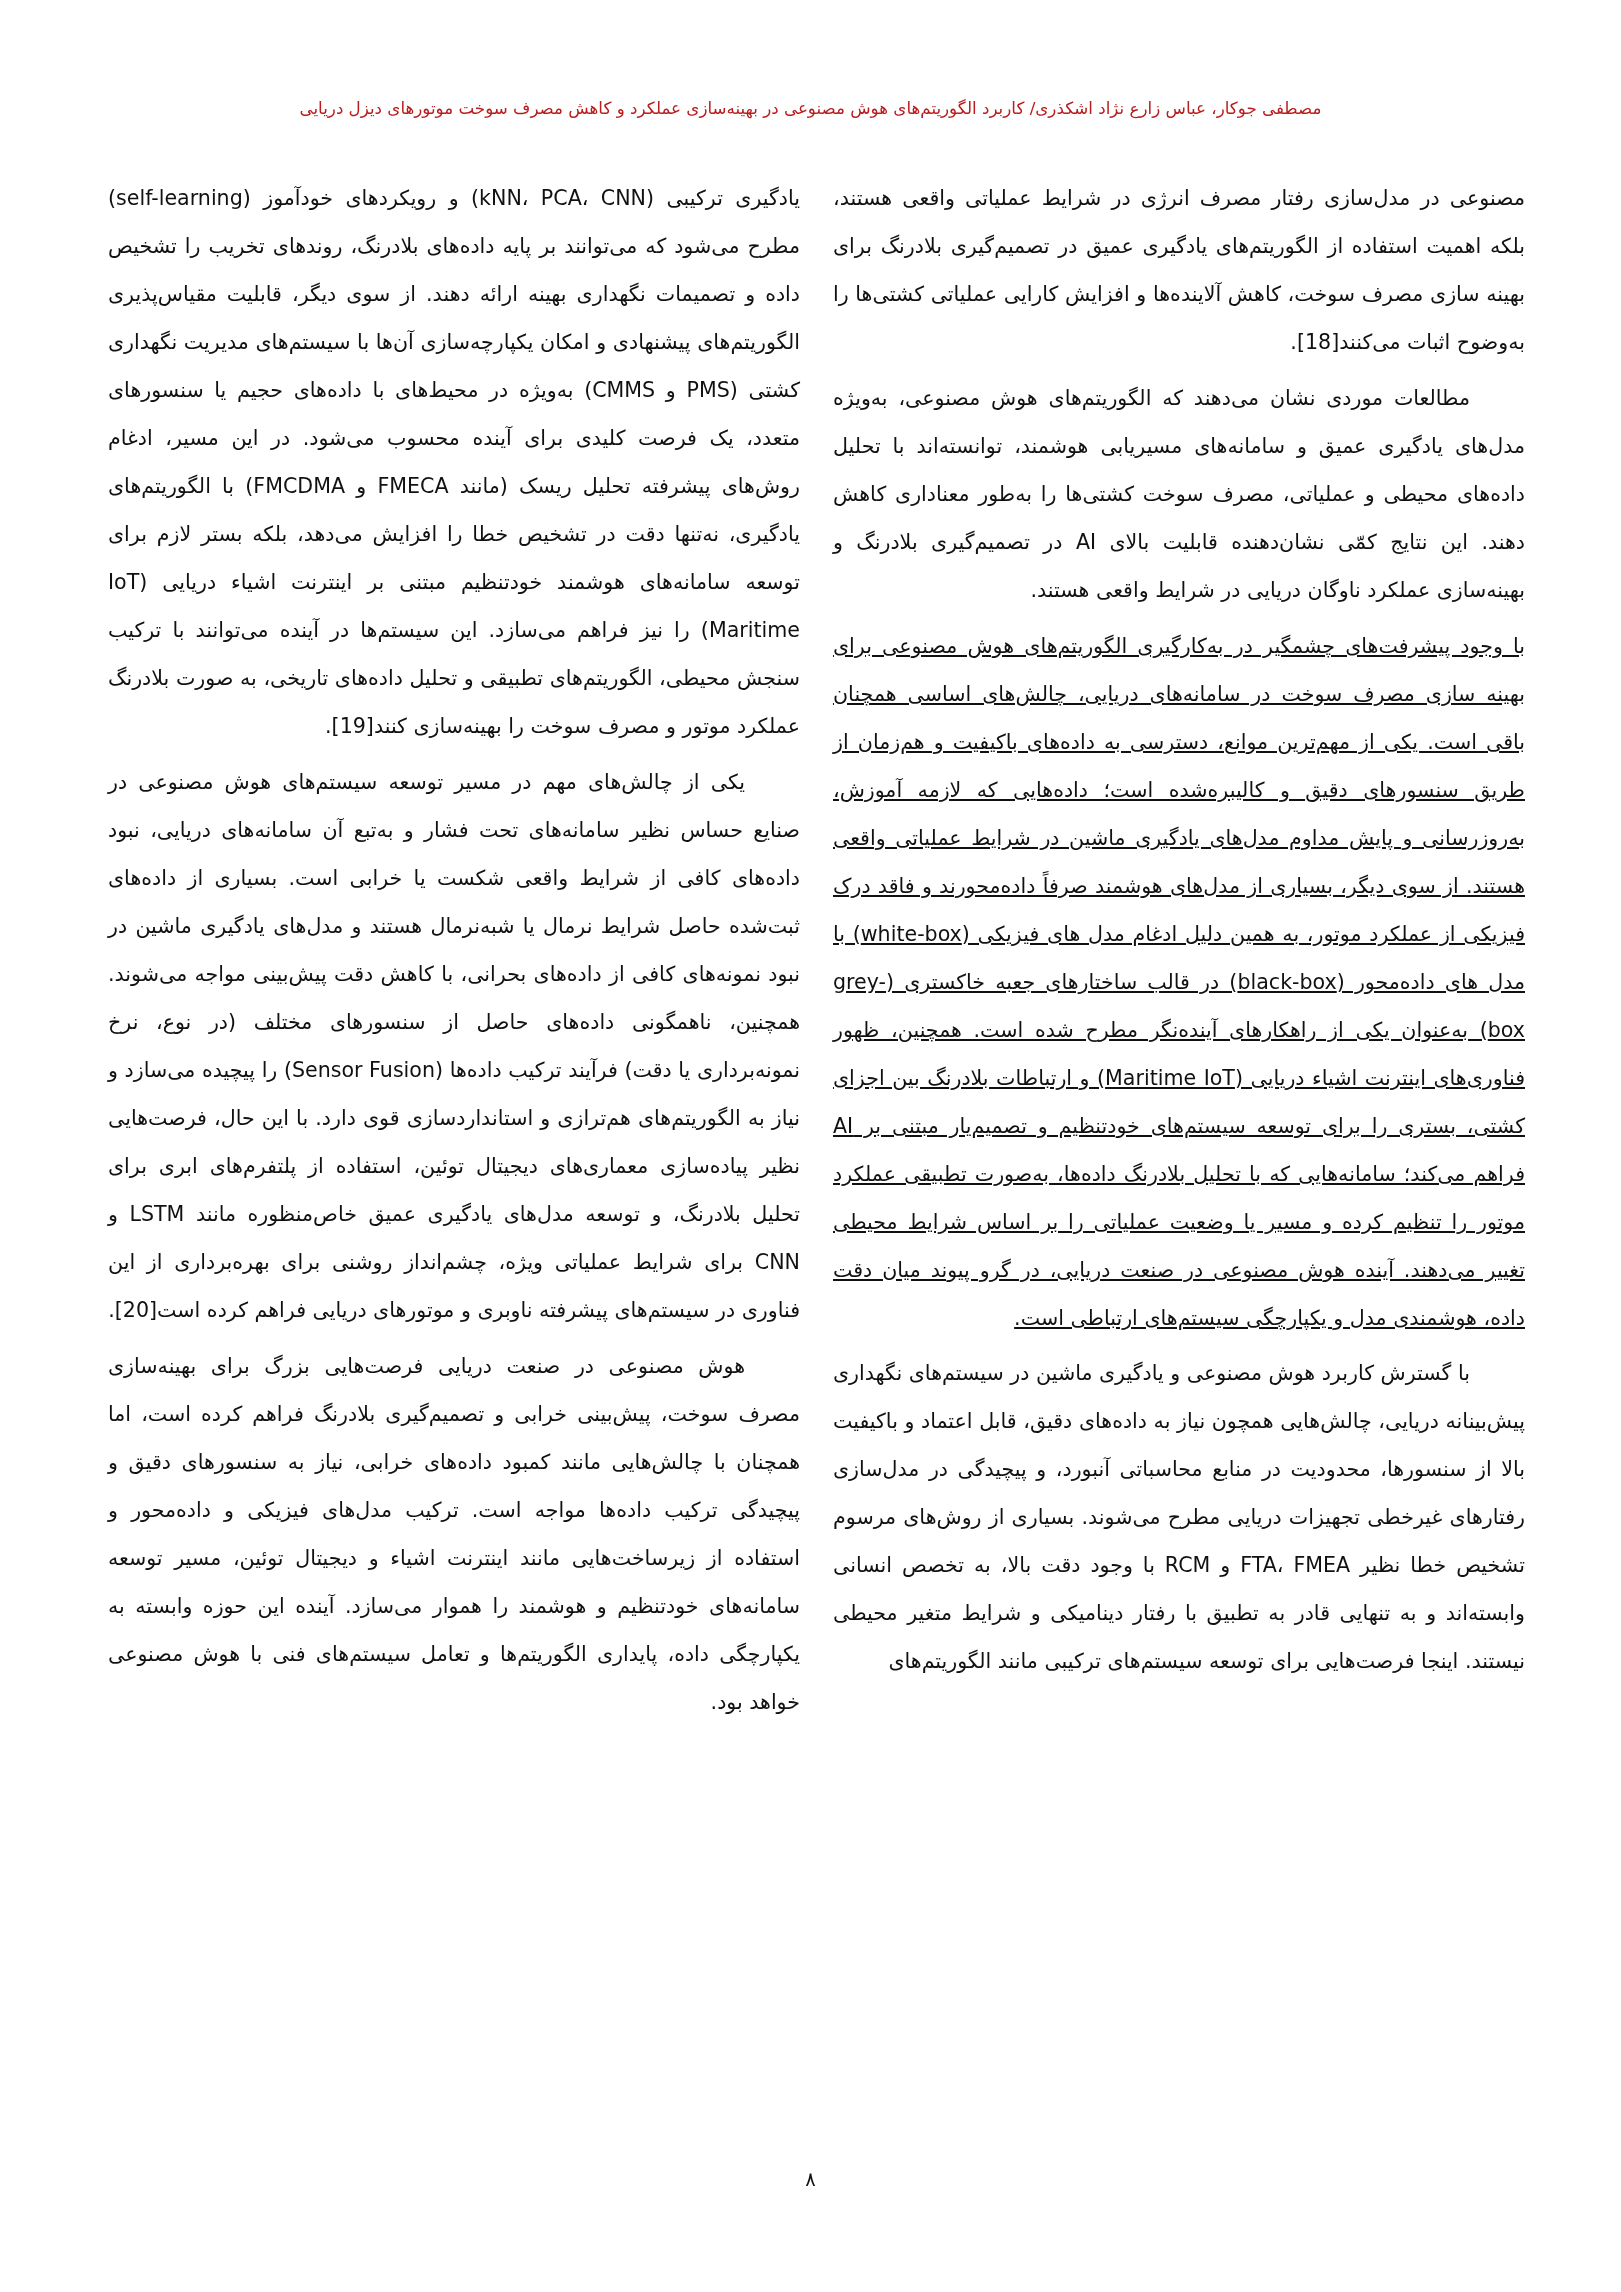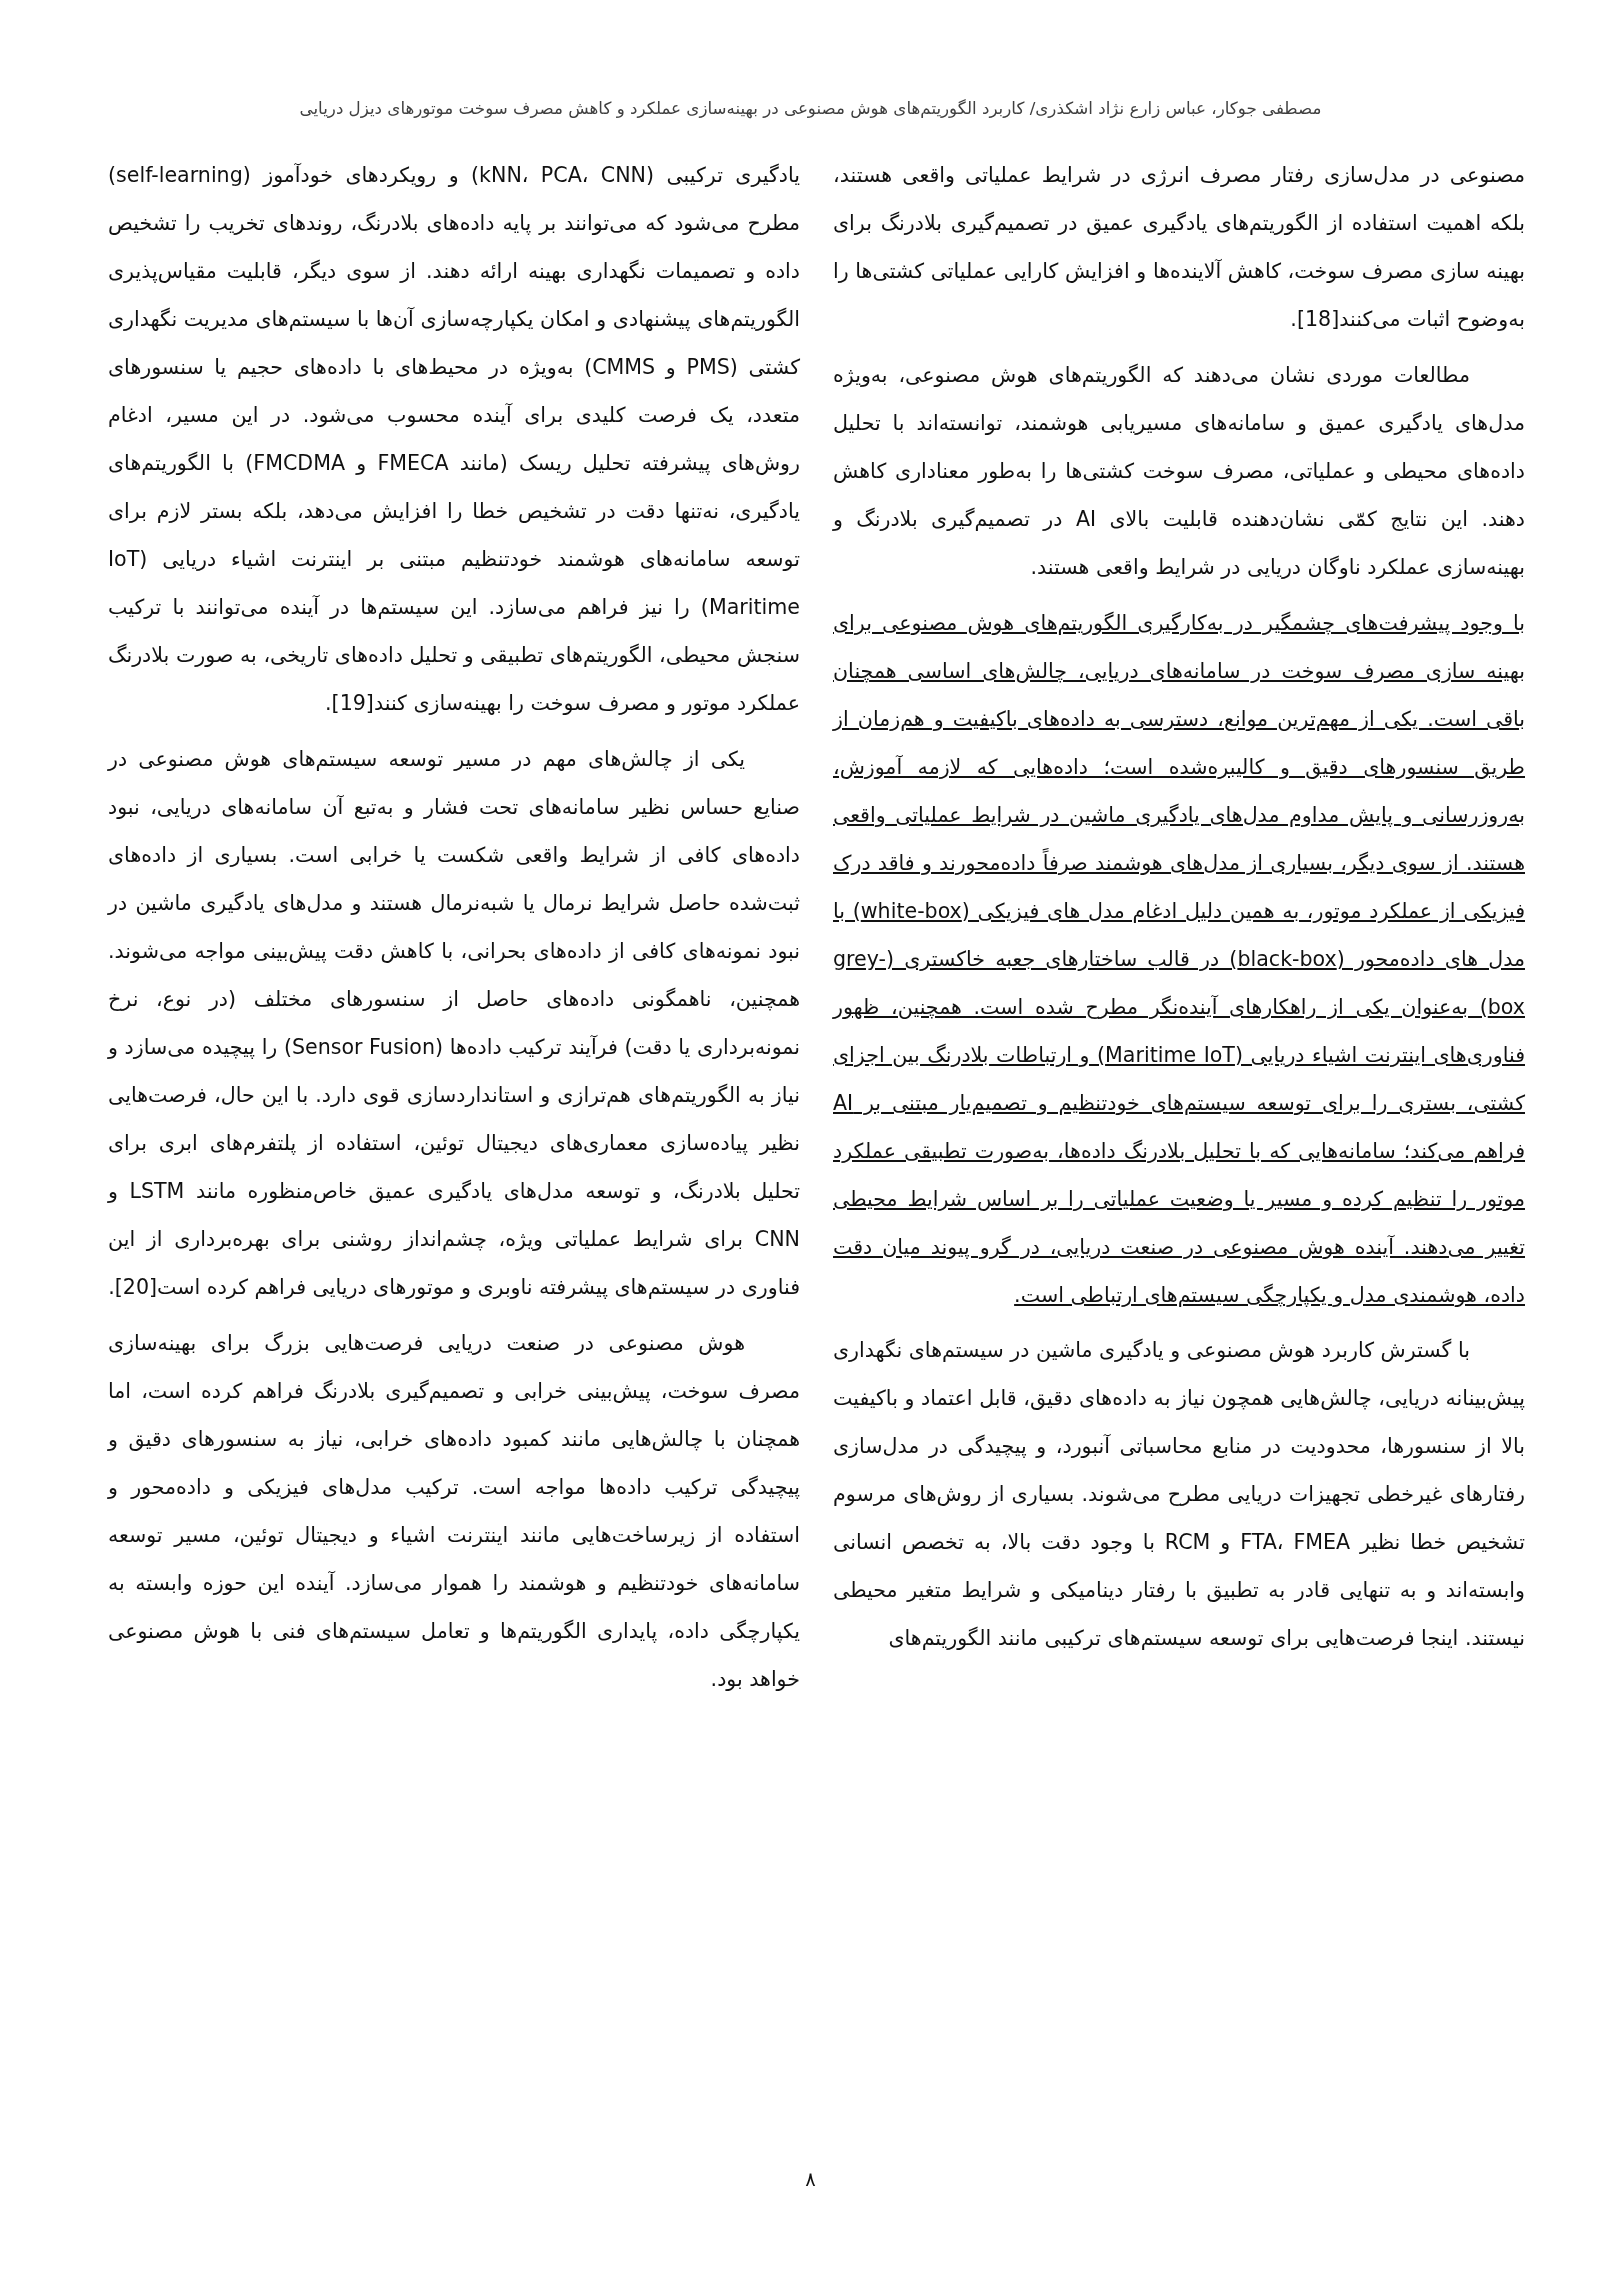--- a/index.html
+++ b/index.html
@@ -3,24 +3,24 @@
 <meta charset="utf-8">
 <style>
   html, body { margin: 0; padding: 0; background: #ffffff; }
   body {
     width: 1621px; height: 2293px; position: relative; overflow: hidden;
     font-family: "DejaVu Sans", "Liberation Sans", sans-serif;
     color: #111111;
   }
   .running-header {
     position: absolute; top: 98px; left: 98px; width: 1425px;
-    text-align: center; font-size: 16.7px; color: #404040; direction: rtl;
+    text-align: center; font-size: 16.7px; color: #b91c1c; direction: rtl;
   }
   .column {
-    position: absolute; top: 151px; width: 692px;
+    position: absolute; top: 174px; width: 692px;
     direction: rtl; text-align: justify; text-align-last: right;
     font-size: 20.6px; line-height: 48px;
   }
   .col-right { left: 833px; }
   .col-left  { left: 108px; }
   .para { margin: 0; }
   .para.indent { text-indent: 55px; }
   .para + .para { margin-top: 7.8px; }
   .section-heading {
     margin: 17.6px 0 0 0; font-weight: bold; font-size: 22.5px; line-height: 49px;

